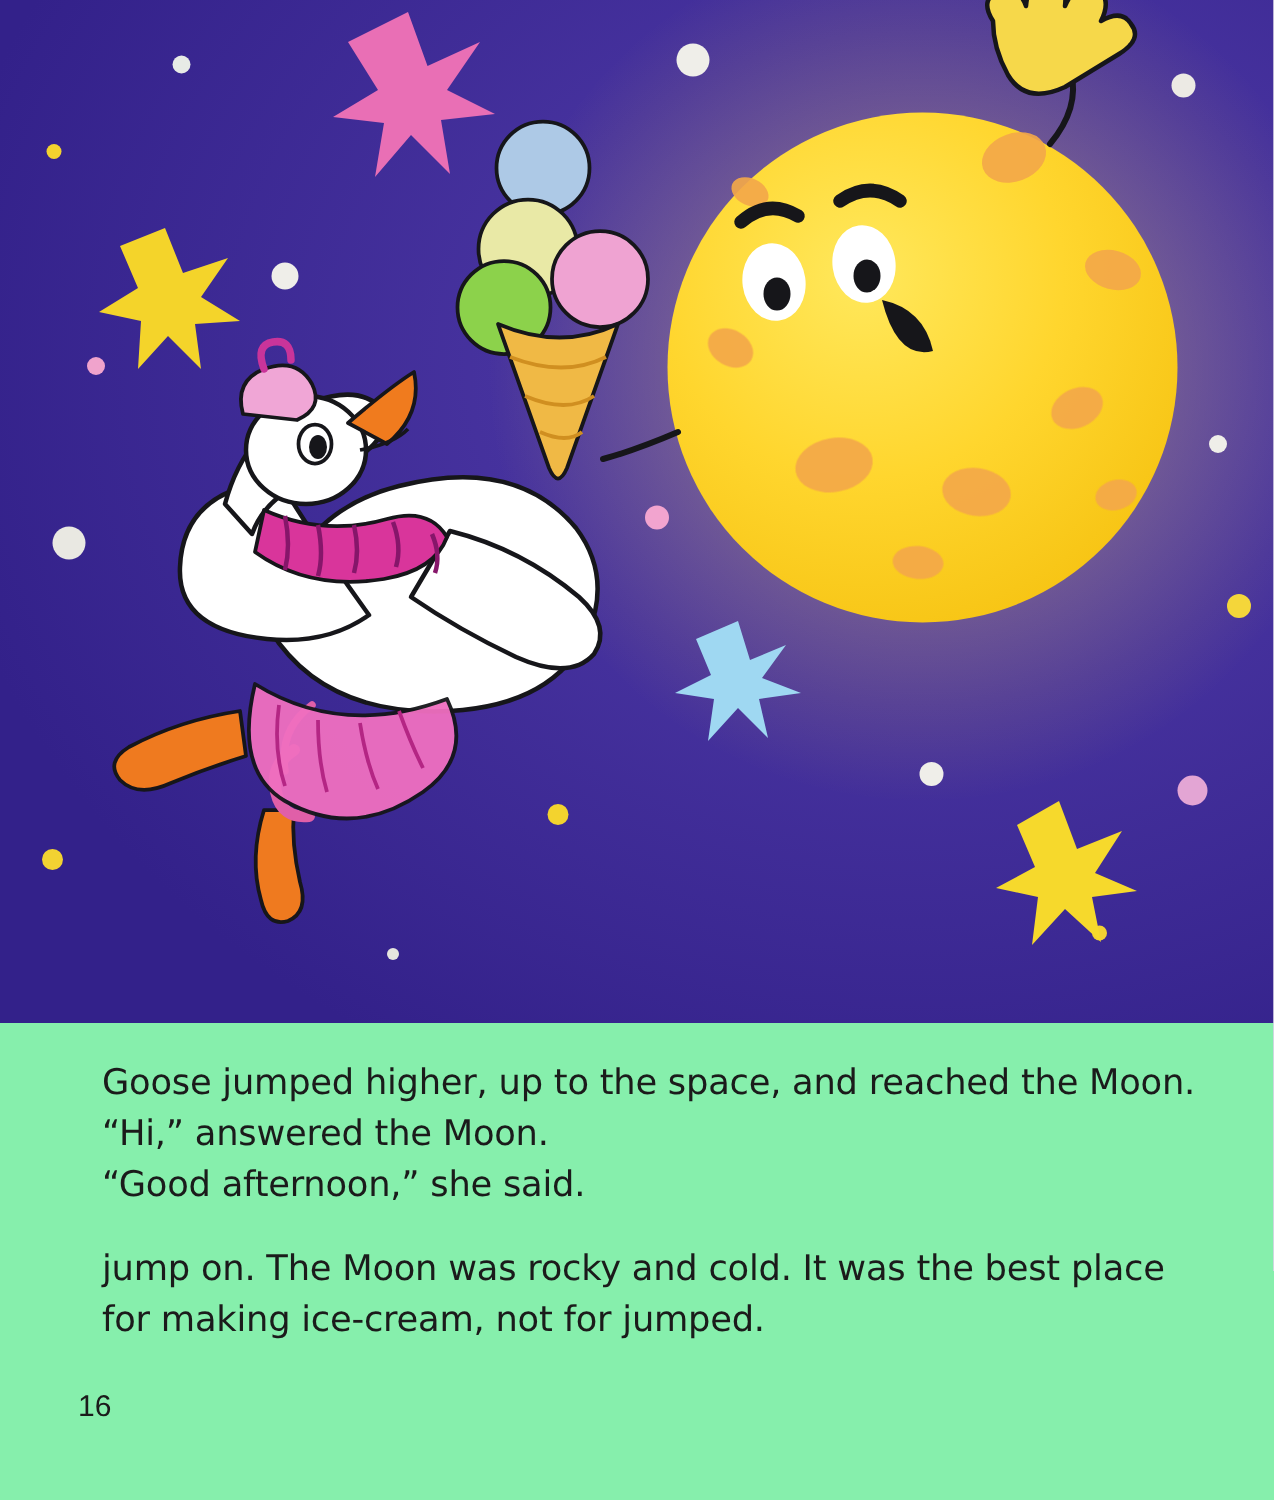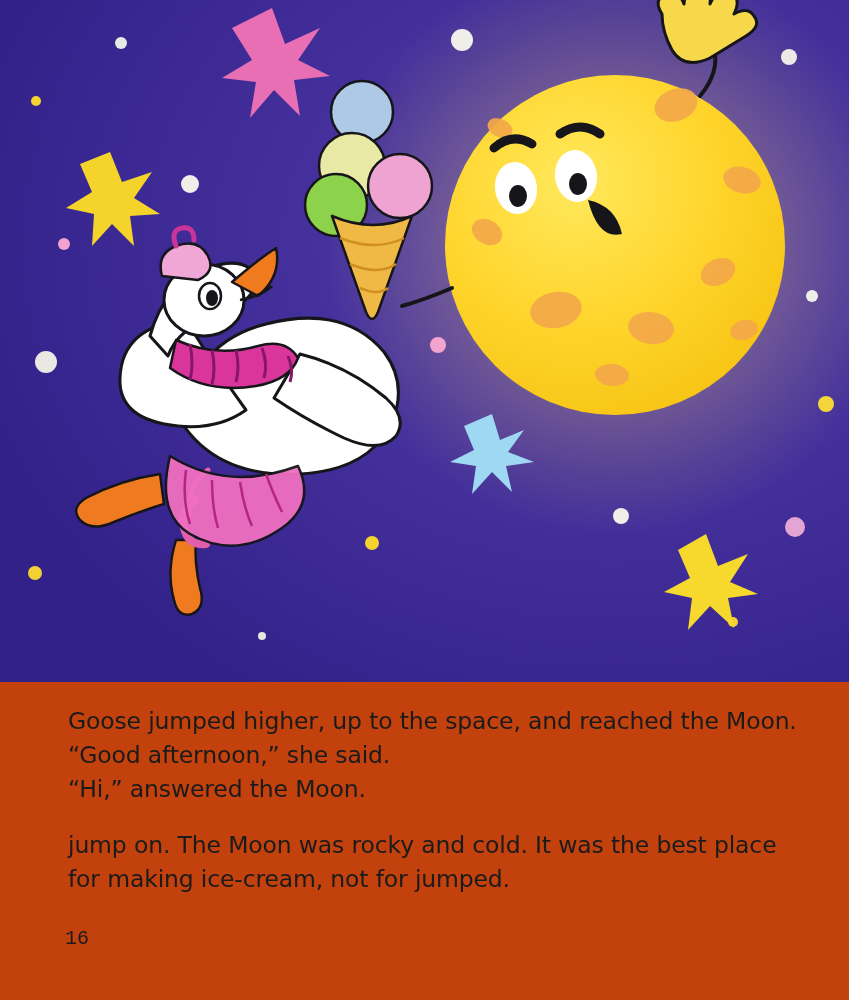--- a/index.html
+++ b/index.html
@@ -37,21 +37,21 @@
     height: 682px;
   }
 
   
   .text-area {
     position: absolute;
     left: 0;
     top: 682px;
     width: 849px;
     height: 318px;
-    background: #c2410c;
+    background: #86efac;
   }
   .text-block {
     position: absolute;
     left: 68px;
     top: 22px;
     width: 720px;
   }
   .para {
     margin: 0 0 22px 0;
     font-family: "DejaVu Sans", sans-serif;
@@ -59,23 +59,23 @@
     line-height: 34px;
     color: #1b1b1b;
     letter-spacing: -0.15px;
   }
   .para .line {
     display: block;
     white-space: nowrap;
   }
   .page-number {
     position: absolute;
-    left: 65px;
+    left: 52px;
     top: 245px;
-    font-family: Liberation Mono, monospace;
+    font-family: Liberation Sans, sans-serif;
     font-size: 20px;
     color: #1b1b1b;
   }
 </style>
 </head>
 <body>
 
 <div class="page">
 
   <div class="illustration">
@@ -220,22 +220,22 @@
         </g>
       </g>
     </svg>
   </div>
 
   <div class="text-area">
     <div class="text-block">
 
       <p class="para">
         <span class="line">Goose jumped higher, up to the space, and reached the Moon.</span>
+        <span class="line">“Hi,” answered the Moon.</span>
         <span class="line">“Good afternoon,” she said.</span>
-        <span class="line">“Hi,” answered the Moon.</span>
       </p>
 
       <p class="para">
         <span class="line">jump on. The Moon was rocky and cold. It was the best place</span>
         <span class="line">for making ice-cream, not for jumped.</span>
       </p>
 
     </div>
 
     <div class="page-number">16</div>

